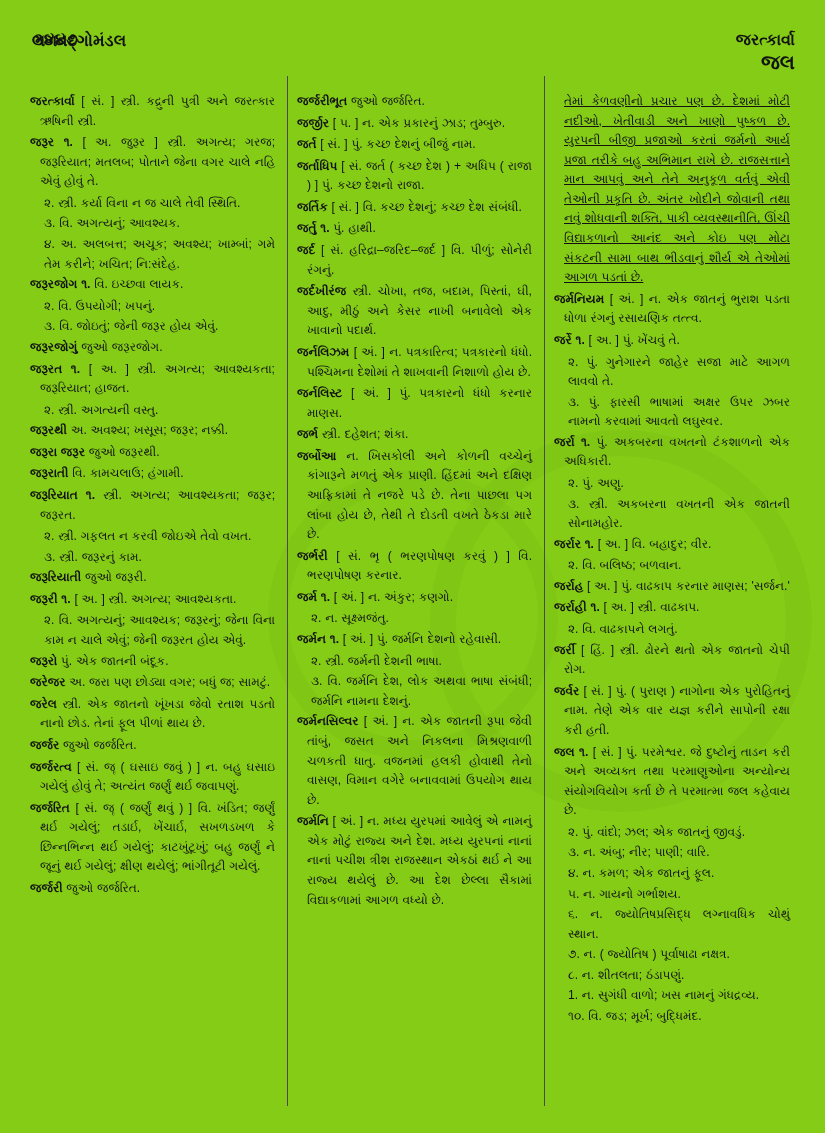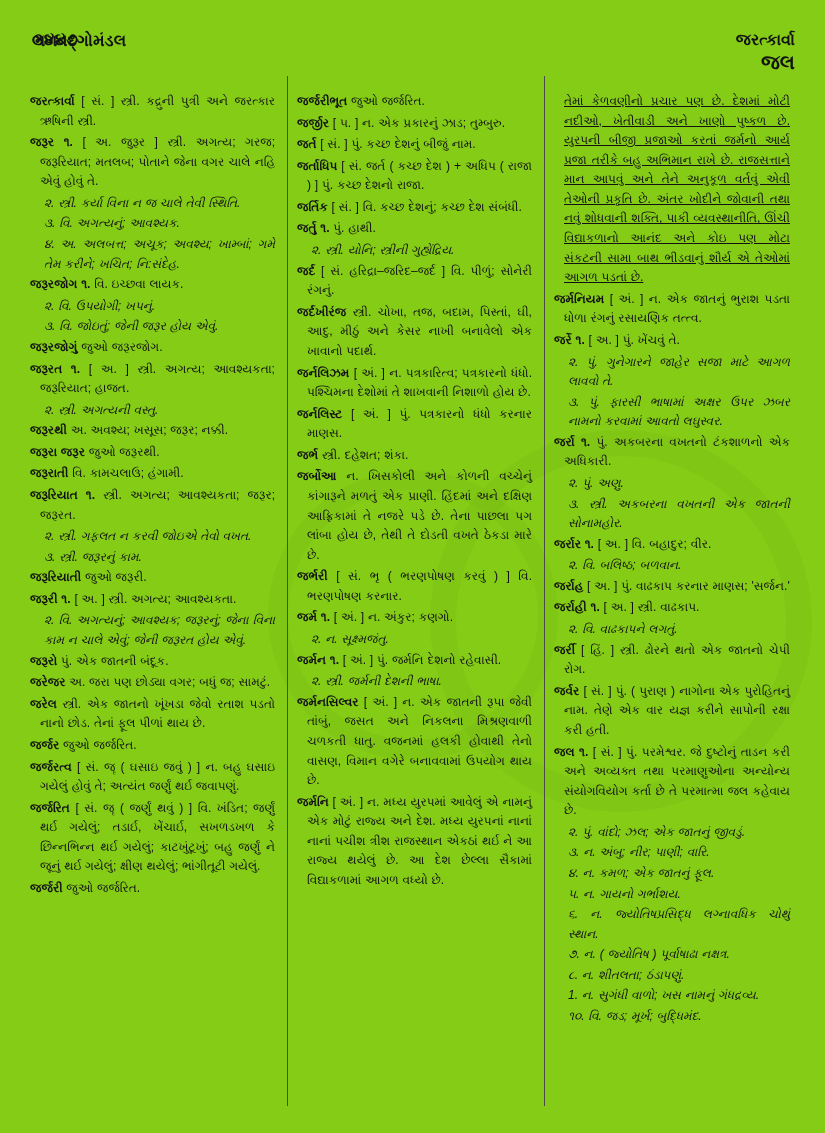--- a/index.html
+++ b/index.html
@@ -117,21 +117,20 @@
   .entry {
     margin: 0 0 2px 0;
     text-indent: 0;
     padding-left: 10px;
     text-indent: -10px;
   }
   .entry.sub {
     padding-left: 14px;
     text-indent: 0;
     margin-bottom: 1px;
-    font-style: italic;
   }
   .hw {
     font-weight: bold;
   }
   .cont {
     padding-left: 10px;
     text-indent: 0;
     text-decoration: underline;
   }
 </style>
@@ -185,32 +184,32 @@
         <p class="entry"><span class="hw">જર્જરિત</span><span> [ સં. જૄ ( જર્ણું થવું ) ] વિ. ખંડિત; જર્ણું થર્ઇ ગયેલું; તડાર્ઇ, ખેંચાર્ઇ, સખળડખળ કે છિન્નભિન્ન થર્ઇ ગયેલું; કાટખુંટૂખું; બહુ જર્ણું ને જૂનું થર્ઇ ગયેલું; ક્ષીણ થયેલું; ભાંગીતૂટી ગયેલું.</span></p>
         <p class="entry"><span class="hw">જર્જરી</span><span> જુઓ જર્જરિત.</span></p>
       </div>
     <div class="col col-2">
         <p class="entry"><span class="hw">જર્જરીભૂત</span><span> જુઓ જર્જરિત.</span></p>
         <p class="entry"><span class="hw">જર્જીર</span><span> [ ૫. ] ન. એક પ્રકારનું ઝાડ; તુમ્બુરુ.</span></p>
         <p class="entry"><span class="hw">જર્ત</span><span> [ સં. ] પું. કચ્છ દેશનું બીજું નામ.</span></p>
         <p class="entry"><span class="hw">જર્તાધિપ</span><span> [ સં. જર્ત ( કચ્છ દેશ ) + અધિપ ( રાજા ) ] પું. કચ્છ દેશનો રાજા.</span></p>
         <p class="entry"><span class="hw">જર્તિક</span><span> [ સં. ] વિ. કચ્છ દેશનું; કચ્છ દેશ સંબંધી.</span></p>
         <p class="entry"><span class="hw">જર્તુ ૧.</span><span> પું. હાથી.</span></p>
-        <p class="entry sub"><span>૨. સ્ત્રી. યોનિ; સ્ત્રીની ગુહ્યેંદ્રિય.</span></p>
         <p class="entry"><span class="hw">જર્દ</span><span> [ સં. હરિદ્રા–જરિદ–જર્દ ] વિ. પીળું; સોનેરી રંગનું.</span></p>
         <p class="entry"><span class="hw">જર્દખીરંજ</span><span> સ્ત્રી. ચોખા, તજ, બદામ, પિસ્તાં, ઘી, આદુ, મીઠું અને કેસર નાખી બનાવેલો એક ખાવાનો પદાર્થ.</span></p>
         <p class="entry"><span class="hw">જર્નલિઝમ</span><span> [ અં. ] ન. પત્રકારિત્વ; પત્રકારનો ધંધો. પશ્ચિમના દેશોમાં તે શાખવાની નિશાળો હોય છે.</span></p>
         <p class="entry"><span class="hw">જર્નલિસ્ટ</span><span> [ અં. ] પું. પત્રકારનો ધંધો કરનાર માણસ.</span></p>
         <p class="entry"><span class="hw">જર્ભ</span><span> સ્ત્રી. દહેશત; શંકા.</span></p>
         <p class="entry"><span class="hw">જર્બોઆ</span><span> ન. ખિસકોલી અને કોળની વચ્ચેનું કાંગારૂને મળતું એક પ્રાણી. હિંદમાં અને દક્ષિણ આફ્રિકામાં તે નજરે પડે છે. તેના પાછલા પગ લાંબા હોય છે, તેથી તે દોડતી વખતે ઠેકડા મારે છે.</span></p>
         <p class="entry"><span class="hw">જર્ભરી</span><span> [ સં. ભૃ ( ભરણપોષણ કરવું ) ] વિ. ભરણપોષણ કરનાર.</span></p>
         <p class="entry"><span class="hw">જર્મ ૧.</span><span> [ અં. ] ન. અંકુર; કણગો.</span></p>
         <p class="entry sub"><span>૨. ન. સૂક્ષ્મજંતુ.</span></p>
         <p class="entry"><span class="hw">જર્મન ૧.</span><span> [ અં. ] પું. જર્મનિ દેશનો રહેવાસી.</span></p>
         <p class="entry sub"><span>૨. સ્ત્રી. જર્મની દેશની ભાષા.</span></p>
+        <p class="entry sub"><span>૩. વિ. જર્મનિ દેશ, લોક અથવા ભાષા સંબંધી; જર્મનિ નામના દેશનું.</span></p>
         <p class="entry"><span class="hw">જર્મનસિલ્વર</span><span> [ અં. ] ન. એક જાતની રૂપા જેવી તાંબું, જસત અને નિકલના મિશ્રણવાળી ચળકતી ધાતુ. વજનમાં હલકી હોવાથી તેનો વાસણ, વિમાન વગેરે બનાવવામાં ઉપયોગ થાય છે.</span></p>
         <p class="entry"><span class="hw">જર્મનિ</span><span> [ અં. ] ન. મધ્ય યુરપમાં આવેલું એ નામનું એક મોટું રાજ્ય અને દેશ. મધ્ય યુરપનાં નાનાં નાનાં પચીશ ત્રીશ રાજસ્થાન એકઠાં થર્ઇ ને આ રાજ્ય થયેલું છે. આ દેશ છેલ્લા સૈકામાં વિદ્યાકળામાં આગળ વધ્યો છે.</span></p>
       </div>
     <div class="col col-3">
         <p class="entry cont"><span>તેમાં કેળવણીનો પ્રચાર પણ છે. દેશમાં મોટી નદીઓ, ખેતીવાડી અને ખાણો પુષ્કળ છે. યુરપની બીજી પ્રજાઓ કરતાં જર્મનો આર્ય પ્રજા તરીકે બહુ અભિમાન રાખે છે. રાજસત્તાને માન આપવું અને તેને અનુકૂળ વર્તવું એવી તેઓની પ્રકૃતિ છે. અંતર ખોદીને જોવાની તથા નવું શોધવાની શક્તિ, પાકી વ્યવસ્થાનીતિ, ઊંચી વિદ્યાકળાનો આનંદ અને કોઇ પણ મોટા સંકટની સામા બાથ ભીડવાનું શૌર્ય એ તેઓમાં આગળ પડતાં છે.</span></p>
         <p class="entry"><span class="hw">જર્મનિયમ</span><span> [ અં. ] ન. એક જાતનું ભુરાશ પડતા ધોળા રંગનું રસાયણિક તત્ત્વ.</span></p>
         <p class="entry"><span class="hw">જર્રે ૧.</span><span> [ અ. ] પું. ખેંચવું તે.</span></p>
         <p class="entry sub"><span>૨. પું. ગુનેગારને જાહેર સજા માટે આગળ લાવવો તે.</span></p>
         <p class="entry sub"><span>૩. પું. ફારસી ભાષામાં અક્ષર ઉપર ઝબર નામનો કરવામાં આવતો લઘુસ્વર.</span></p>
         <p class="entry"><span class="hw">જર્રા ૧.</span><span> પું. અકબરના વખતનો ટંકશાળનો એક અધિકારી.</span></p>

